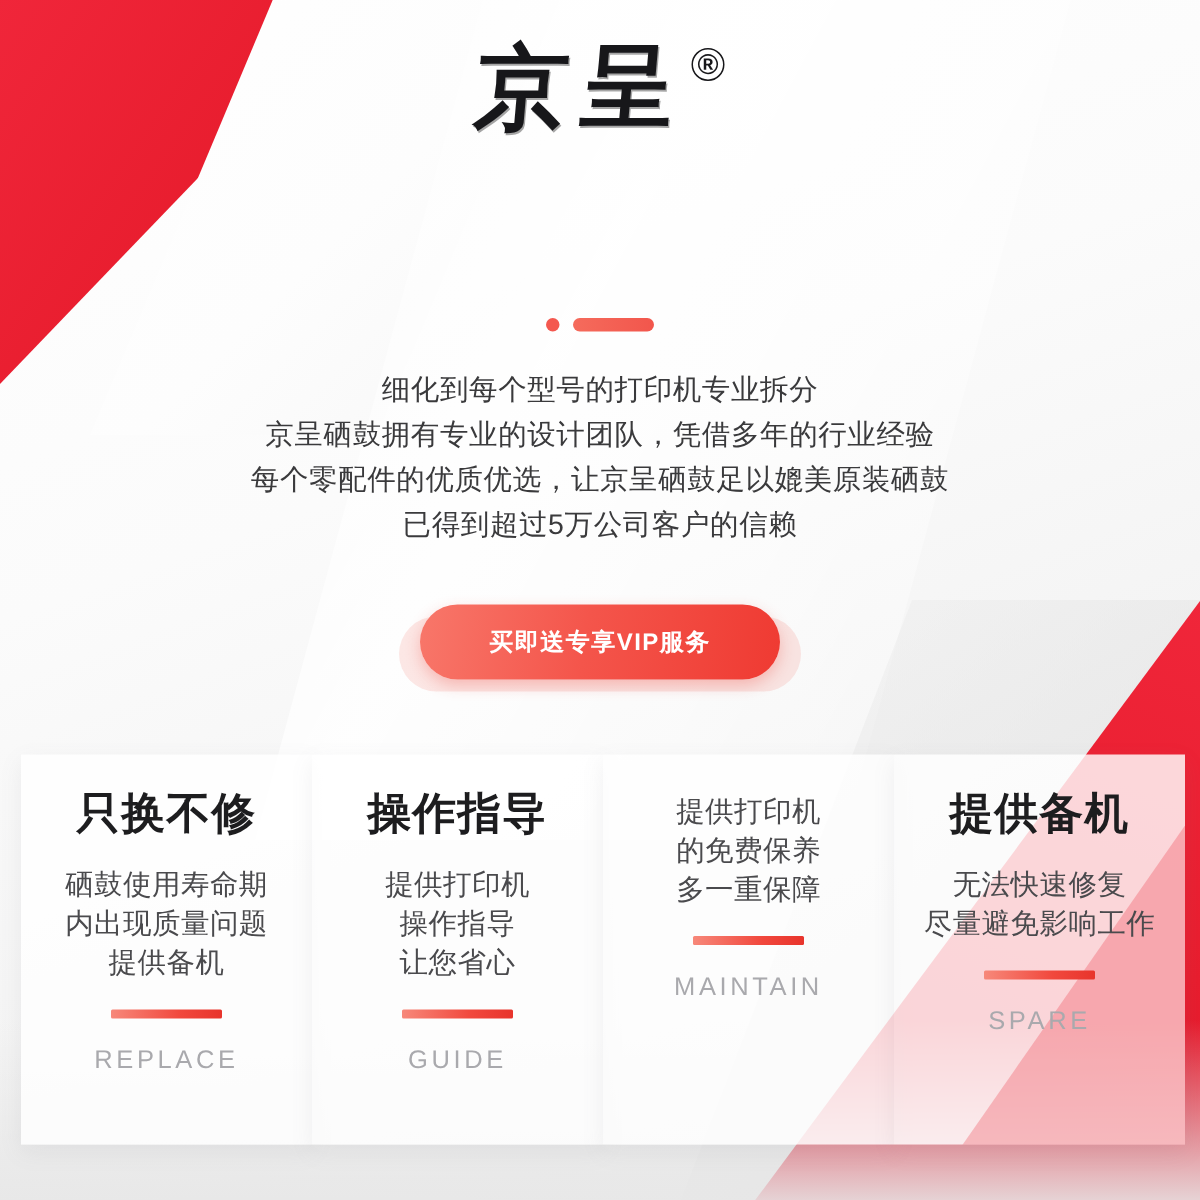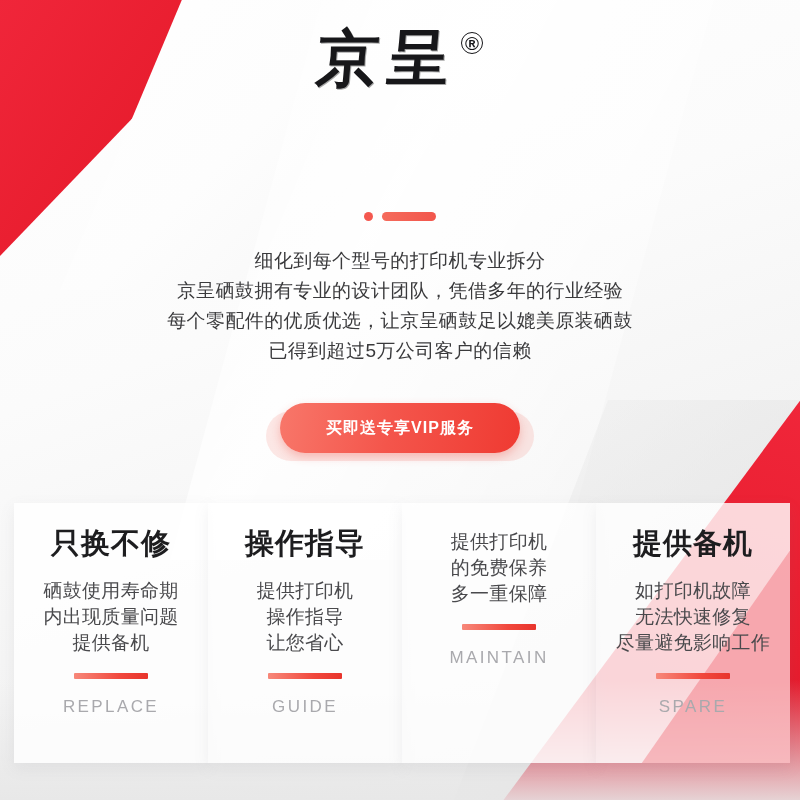--- a/index.html
+++ b/index.html
@@ -350,21 +350,20 @@
         <p>多一重保障</p>
       </div>
       <div class="card-rule"></div>
       <div class="card-en">MAINTAIN</div>
     </div>
 
     <div class="card">
       <div class="card-red-bleed"></div>
       <div class="card-title">提供备机</div>
       <div class="card-lines">
-        <p>如打印机故障</p>
         <p>无法快速修复</p>
         <p>尽量避免影响工作</p>
       </div>
       <div class="card-rule"></div>
       <div class="card-en">SPARE</div>
     </div>
 
   </div>
 </div>
 

